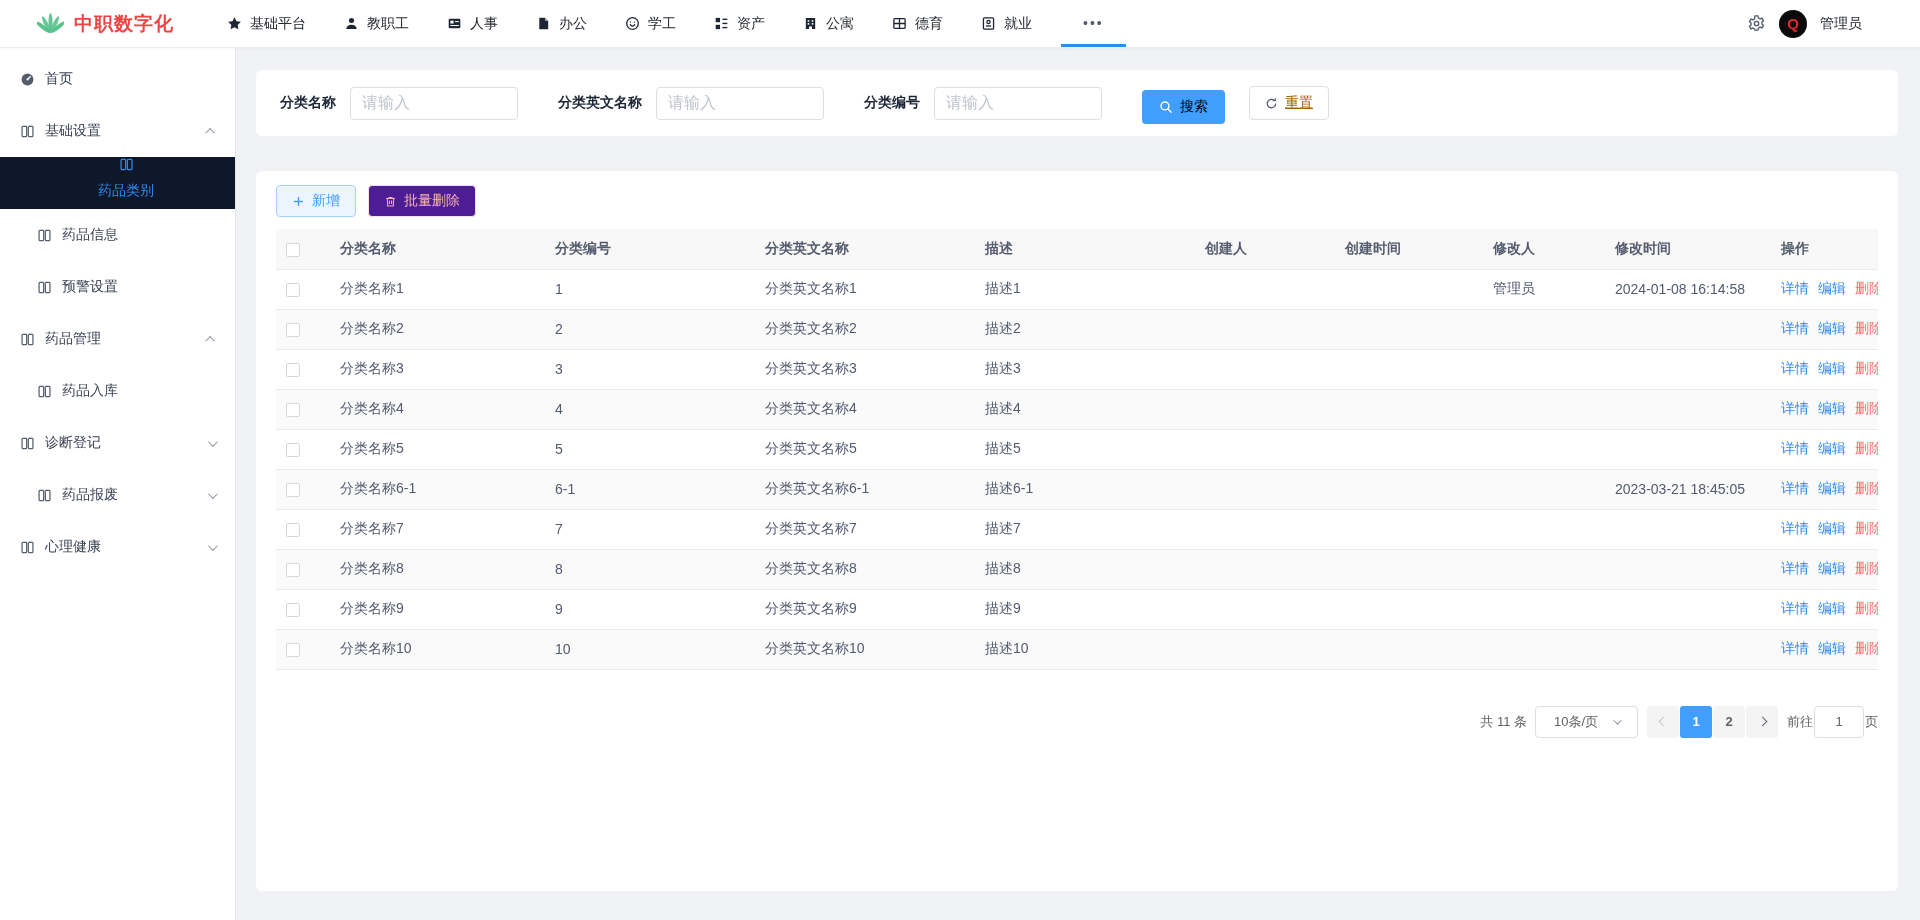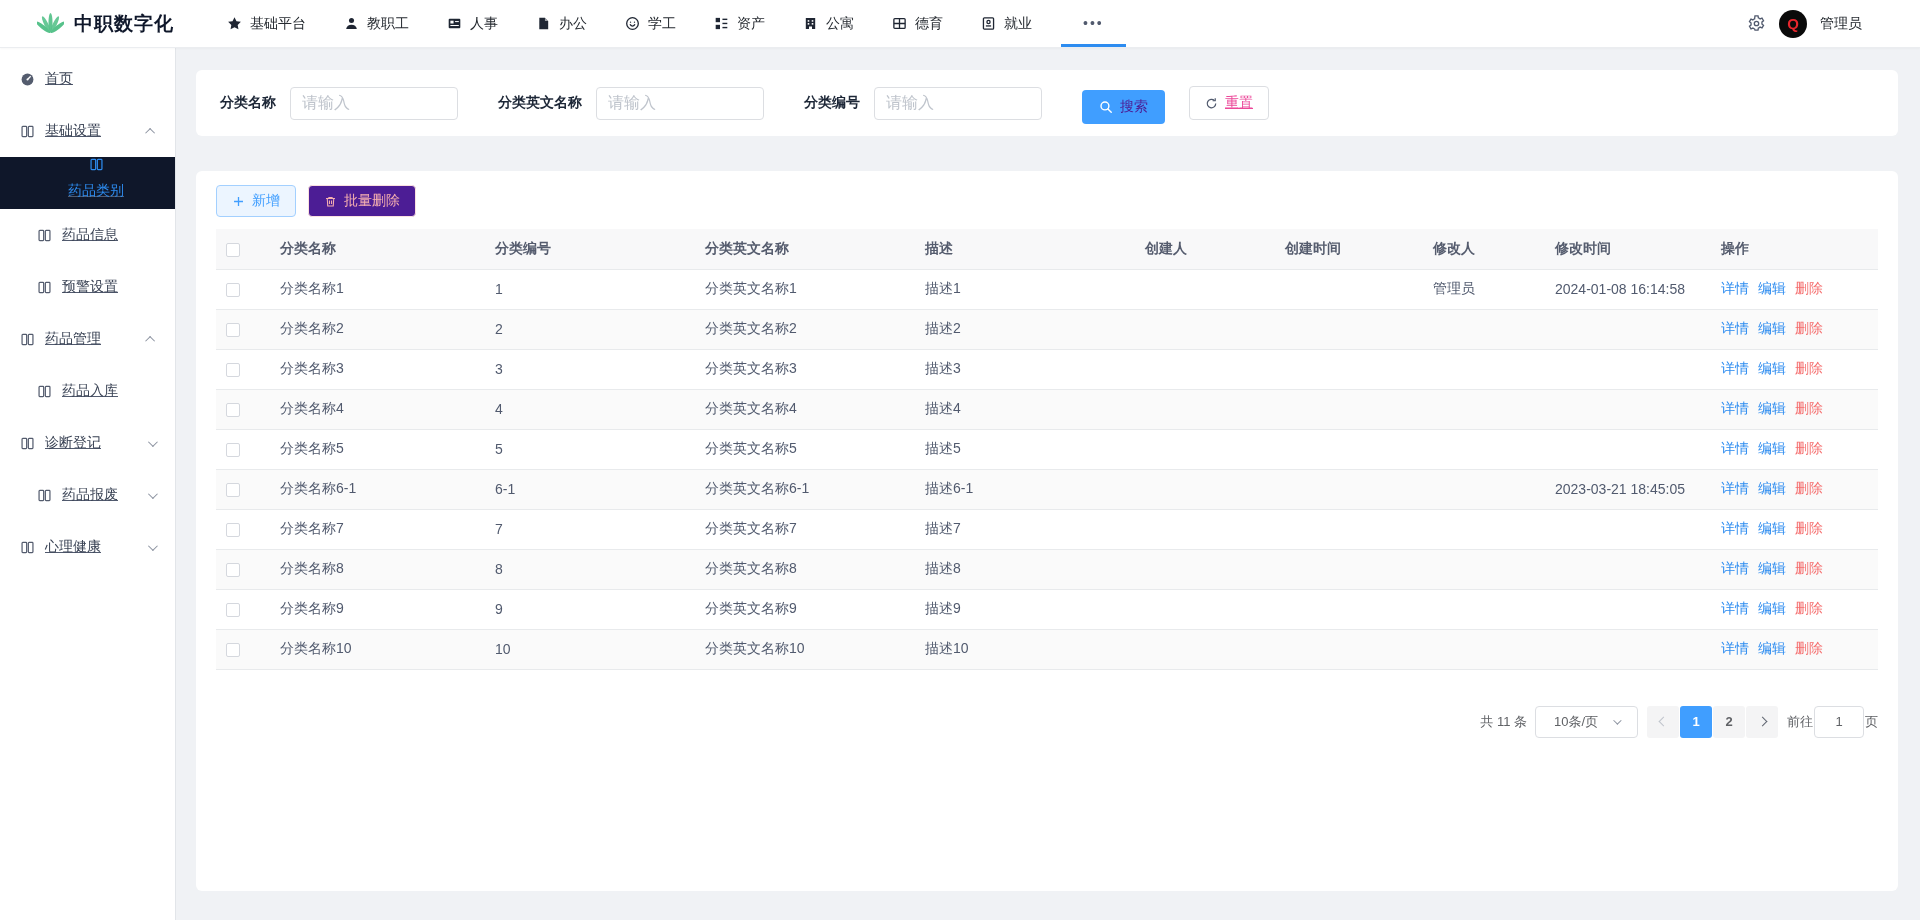--- a/index.html
+++ b/index.html
@@ -9,42 +9,42 @@
     font-family:"Liberation Sans","DejaVu Sans",sans-serif;
     background:#f0f2f5; color:#515a6e; font-size:14px;
   }
   
   .header {
     height:48px; background:#fff; display:flex; align-items:stretch;
     border-bottom:1px solid #ebedf0; position:relative; z-index:5;
     box-shadow:0 1px 2px rgba(0,0,0,.03);
   }
   .logo { width:200px; display:flex; align-items:center; gap:10px; padding-left:37px; flex:none; cursor:pointer; }
-  .brand-text { font-size:19px; font-weight:bold; color:#0f172a; letter-spacing:1px; white-space:nowrap; }
+  .brand-text { font-size:19px; font-weight:bold; color:#ef4444; letter-spacing:1px; white-space:nowrap; }
   .top-nav { flex:1; display:flex; align-items:stretch; margin-left:8px;font-family:Liberation Serif, serif; }
   .nav-item {
     display:flex; align-items:center; gap:8px; padding:0 19px;
     color:#24292f; cursor:pointer; position:relative; white-space:nowrap;
   }
   .nav-item .nicon { display:flex; align-items:center; color:#1f2633; }
   .nav-item.more { padding:0 32px; letter-spacing:2px; font-weight:bold; color:#515a6e; }
   .nav-item.active::after {
     content:""; position:absolute; left:10px; right:10px; bottom:0; height:3px; background:#2d8cf0;
   }
   .header-right { display:flex; align-items:center; gap:13px; padding-right:58px; }
   .gear { display:flex; align-items:center; cursor:pointer; }
   .avatar {
     width:28px; height:28px; border-radius:50%; background:#0a0a0a; color:#e8262d;
     display:flex; align-items:center; justify-content:center; font-weight:bold; font-size:15px; cursor:pointer;
   }
   .admin-name { color:#24292f; cursor:pointer; }
   
   .main { display:flex; height:872px; }
   .sidebar {
-    width:176px; flex:none; background:#fff; border-right:1px solid #e2e5e9; padding-top:5px; overflow:hidden;text-decoration:underline;
+    width:236px; flex:none; background:#fff; border-right:1px solid #e2e5e9; padding-top:5px; overflow:hidden;
   }
   .side-item {
     height:52px; display:flex; align-items:center; gap:10px; padding:0 20px;
     color:#394254; cursor:pointer;
   }
   .side-item.sub { padding-left:37px; }
   .side-item .sicon { display:flex; align-items:center; color:#545c6e; }
   .side-item .slabel { flex:1; }
   .side-item.active { background:#0f172a; color:#2d8cf0;flex-direction:column; }
   .side-item.active .sicon { color:#2d8cf0; }
@@ -64,22 +64,22 @@
   }
   .field { display:flex; align-items:center; gap:14px; }
   .field label { font-weight:bold; color:#1d2737; white-space:nowrap; }
   .field input {
     width:168px; height:33px; border:1px solid #dcdee2; border-radius:4px;
     padding:0 11px; font-size:16px; color:#515a6e; outline:none; background:#fff;
     font-family:Liberation Serif, serif;
   }
   input::placeholder { color:#bfc4cc; }
   .btn { height:34px; border-radius:4px; font-size:14px; display:inline-flex; align-items:center; gap:7px; cursor:pointer; font-family:inherit; }
-  .btn-search { background:#409eff; color:#4c1d95; border:none; padding:0 17px;margin-top:8px; }
-  .btn-reset  { background:#fff; color:#ec4899; border:1px solid #dcdee2; padding:11px 15px;text-decoration:underline; }
+  .btn-search { background:#409eff; color:#000000; border:none; padding:0 17px;margin-top:8px; }
+  .btn-reset  { background:#fff; color:#a16207; border:1px solid #dcdee2; padding:11px 15px;text-decoration:underline; }
   
   .table-card { background:#fff; border-radius:6px; padding:14px 20px 20px; height:720px; }
   .toolbar { display:flex; gap:12px; }
   .btn-add {
     height:32px; background:#ecf5ff; border:1px solid #a3d0ff; color:#409eff; padding:0 15px;
   }
   .btn-batch {
     height:32px; background:#4c1d95; border:1px solid #fbe0e0; color:#f6b0b0; padding:0 15px; cursor:not-allowed;
   }
   table { width:100%; border-collapse:collapse; table-layout:fixed; margin-top:12px; font-size:14px; }

